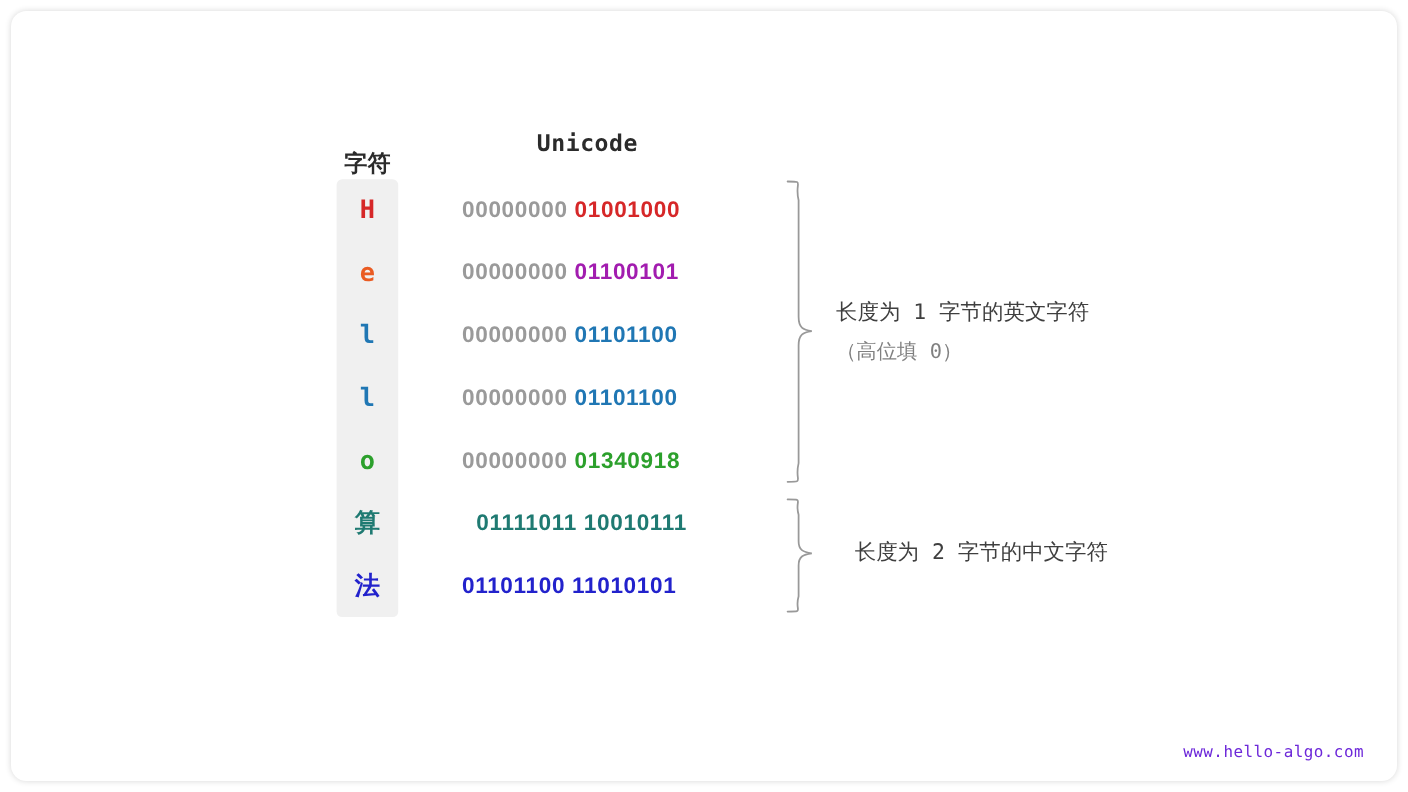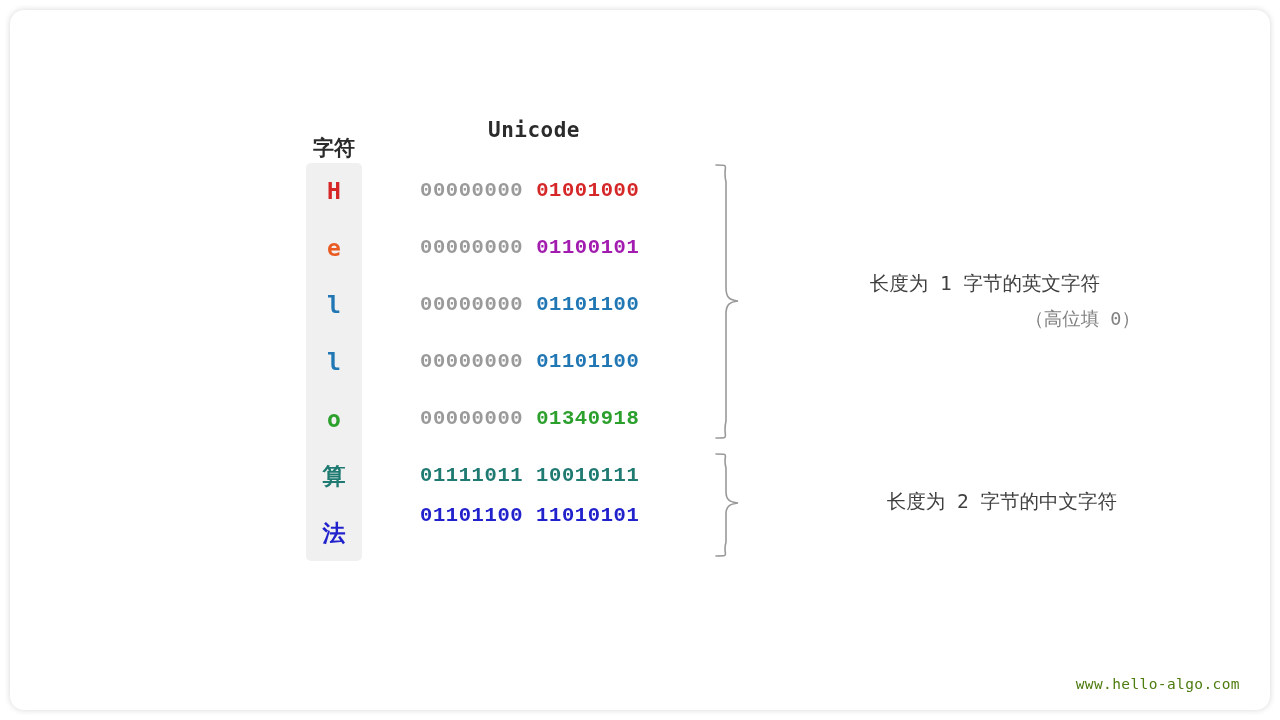--- a/index.html
+++ b/index.html
@@ -65,53 +65,53 @@
     font-size: 23px;
   }
 
   
   .uni-row {
     position: absolute;
     left: 420px;
     width: 280px;
     height: 56px;
     line-height: 56px;
-    font-family: Liberation Mono, monospace;
+    font-family: Liberation Sans, sans-serif;
     font-weight: bold;
     font-size: 20.5px;
     letter-spacing: 0.6px;
     white-space: pre;
   }
   .hi-zero { color: #9a9a9a; }
 
   
   .note {
     position: absolute;
     font-family: "DejaVu Sans Mono", monospace;
     font-size: 19.5px;
     color: #3f3f3f;
-    text-align: right;
+    text-align: left;
     white-space: pre;
   }
   .note-sub {
     color: #808080;
     font-size: 18.5px;
   }
   .note1 { left: 760px; top: 270px; width: 340px; }
-  .note1-sub { left: 800px; top: 306px; width: 340px; }
+  .note1-sub { left: 760px; top: 306px; width: 340px; }
   .note2 { left: 777px; top: 488px; width: 340px; }
 
   
   .watermark {
     position: absolute;
     right: 40px;
     bottom: 28px;
     font-family: "DejaVu Sans Mono", monospace;
     font-size: 14.5px;
-    color: #4d7c0f;
+    color: #6d28d9;
     letter-spacing: 0.4px;
   }
   svg.braces {
     position: absolute;
     left: 0;
     top: 0;
     width: 1280px;
     height: 720px;
     pointer-events: none;
   }
@@ -134,22 +134,22 @@
 <div class="char-cell" style="top:334px; color:#2077b4;">l</div>
 <div class="char-cell" style="top:391px; color:#2ca02c;">o</div>
 <div class="char-cell" style="top:448px; color:#1f7a72;">算</div>
 <div class="char-cell" style="top:505px; color:#2222cc;">法</div>
 
 <div class="uni-row" style="top:163px;"><span class="hi-zero">00000000 </span><span style="color:#d62728;">01001000</span></div>
 <div class="uni-row" style="top:220px;"><span class="hi-zero">00000000 </span><span style="color:#a21caf;">01100101</span></div>
 <div class="uni-row" style="top:277px;"><span class="hi-zero">00000000 </span><span style="color:#2077b4;">01101100</span></div>
 <div class="uni-row" style="top:334px;"><span class="hi-zero">00000000 </span><span style="color:#2077b4;">01101100</span></div>
 <div class="uni-row" style="top:391px;"><span class="hi-zero">00000000 </span><span style="color:#2ca02c;">01340918</span></div>
-<div class="uni-row" style="top:448px;"><span class="hi-zero"></span><span style="color:#1f7a72;">01111011 10010111</span></div>
-<div class="uni-row" style="top:488px;"><span class="hi-zero"></span><span style="color:#2222cc;">01101100 11010101</span></div>
+<div class="uni-row" style="top:448px;margin-left:13px;"><span class="hi-zero"></span><span style="color:#1f7a72;">01111011 10010111</span></div>
+<div class="uni-row" style="top:505px;"><span class="hi-zero"></span><span style="color:#2222cc;">01101100 11010101</span></div>
 
 <svg class="braces" viewBox="0 0 1280 720">
 
   <path d="M 716 165 C 732 165 722 165 726 182 L 726 288 C 726 298 730 300 738 301 C 730 302 726 304 726 314 L 726 421 C 722 438 732 438 716 438" fill="none" stroke="#999999" stroke-width="1.6" stroke-linecap="round"></path>
 
   <path d="M 716 454 C 732 454 722 454 726 468 L 726 492 C 726 500 730 502 738 503 C 730 504 726 506 726 514 L 726 542 C 722 556 732 556 716 556" fill="none" stroke="#999999" stroke-width="1.6" stroke-linecap="round"></path>
 </svg>
 
 <div class="note note1">长度为 1 字节的英文字符</div>
 <div class="note note1-sub note-sub">（高位填 0）</div>

